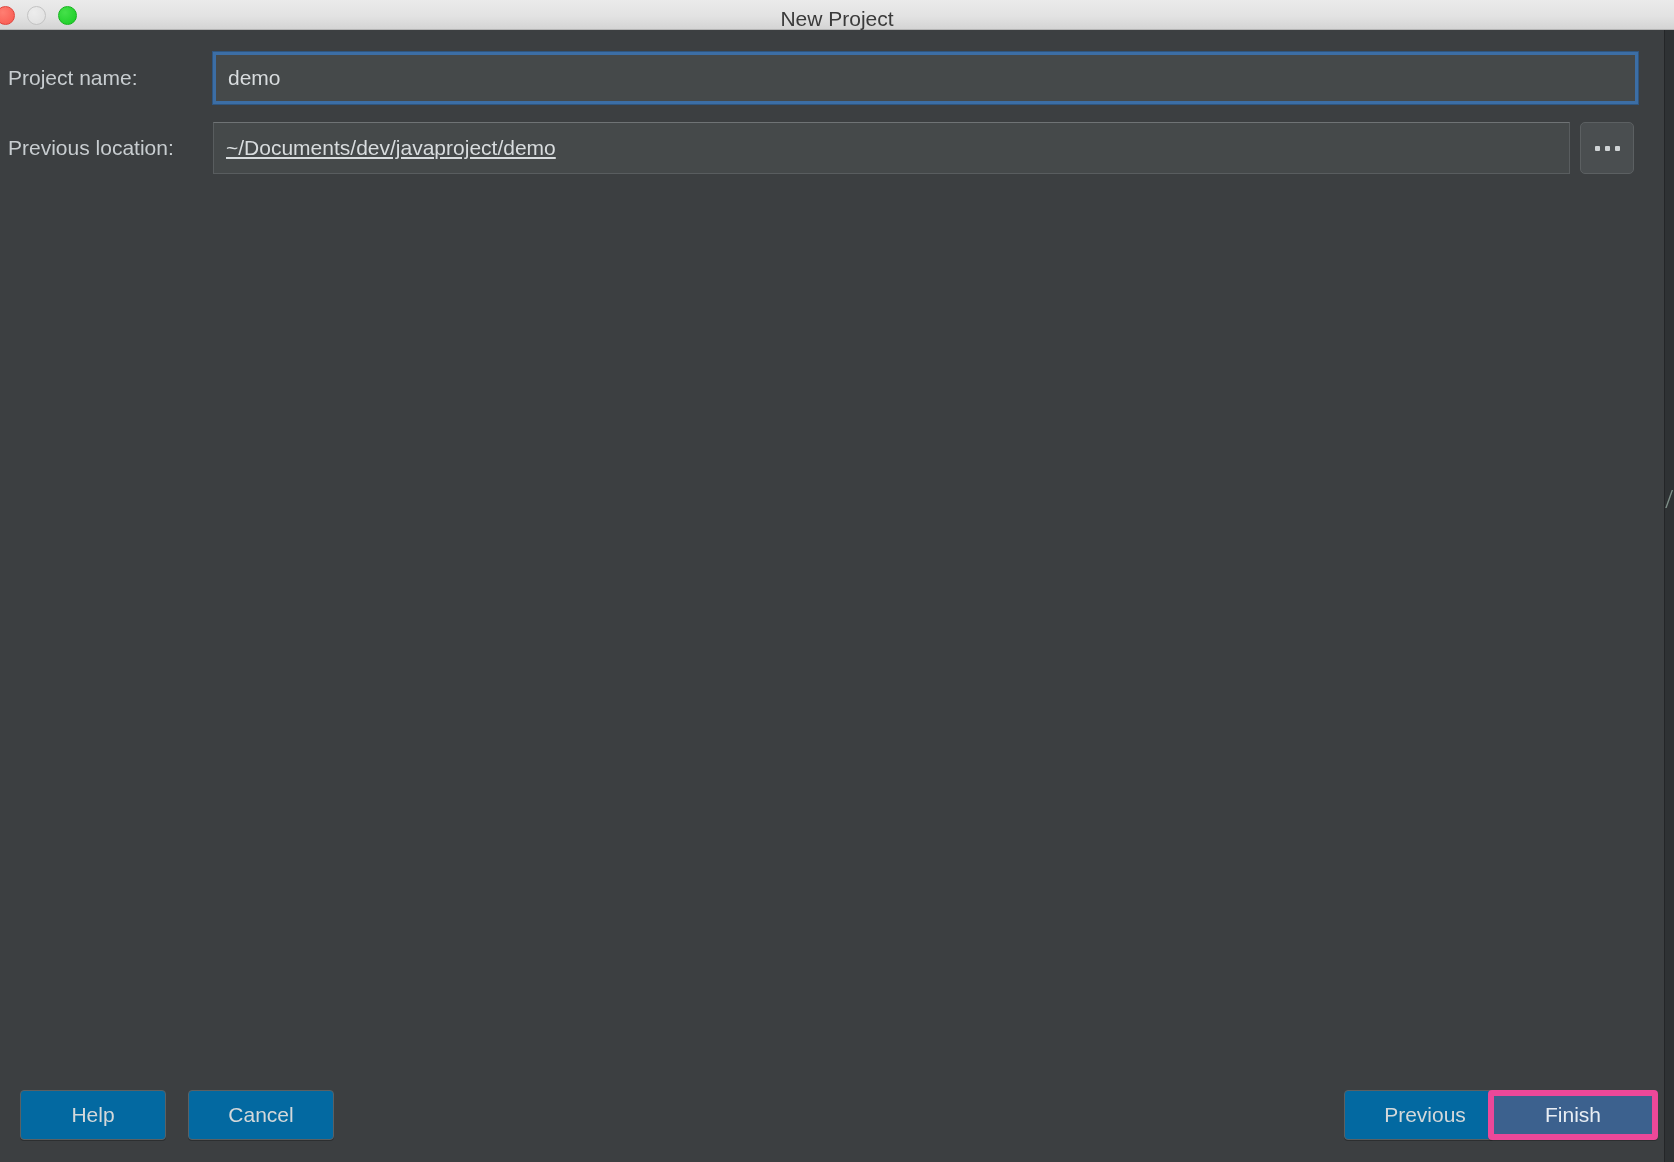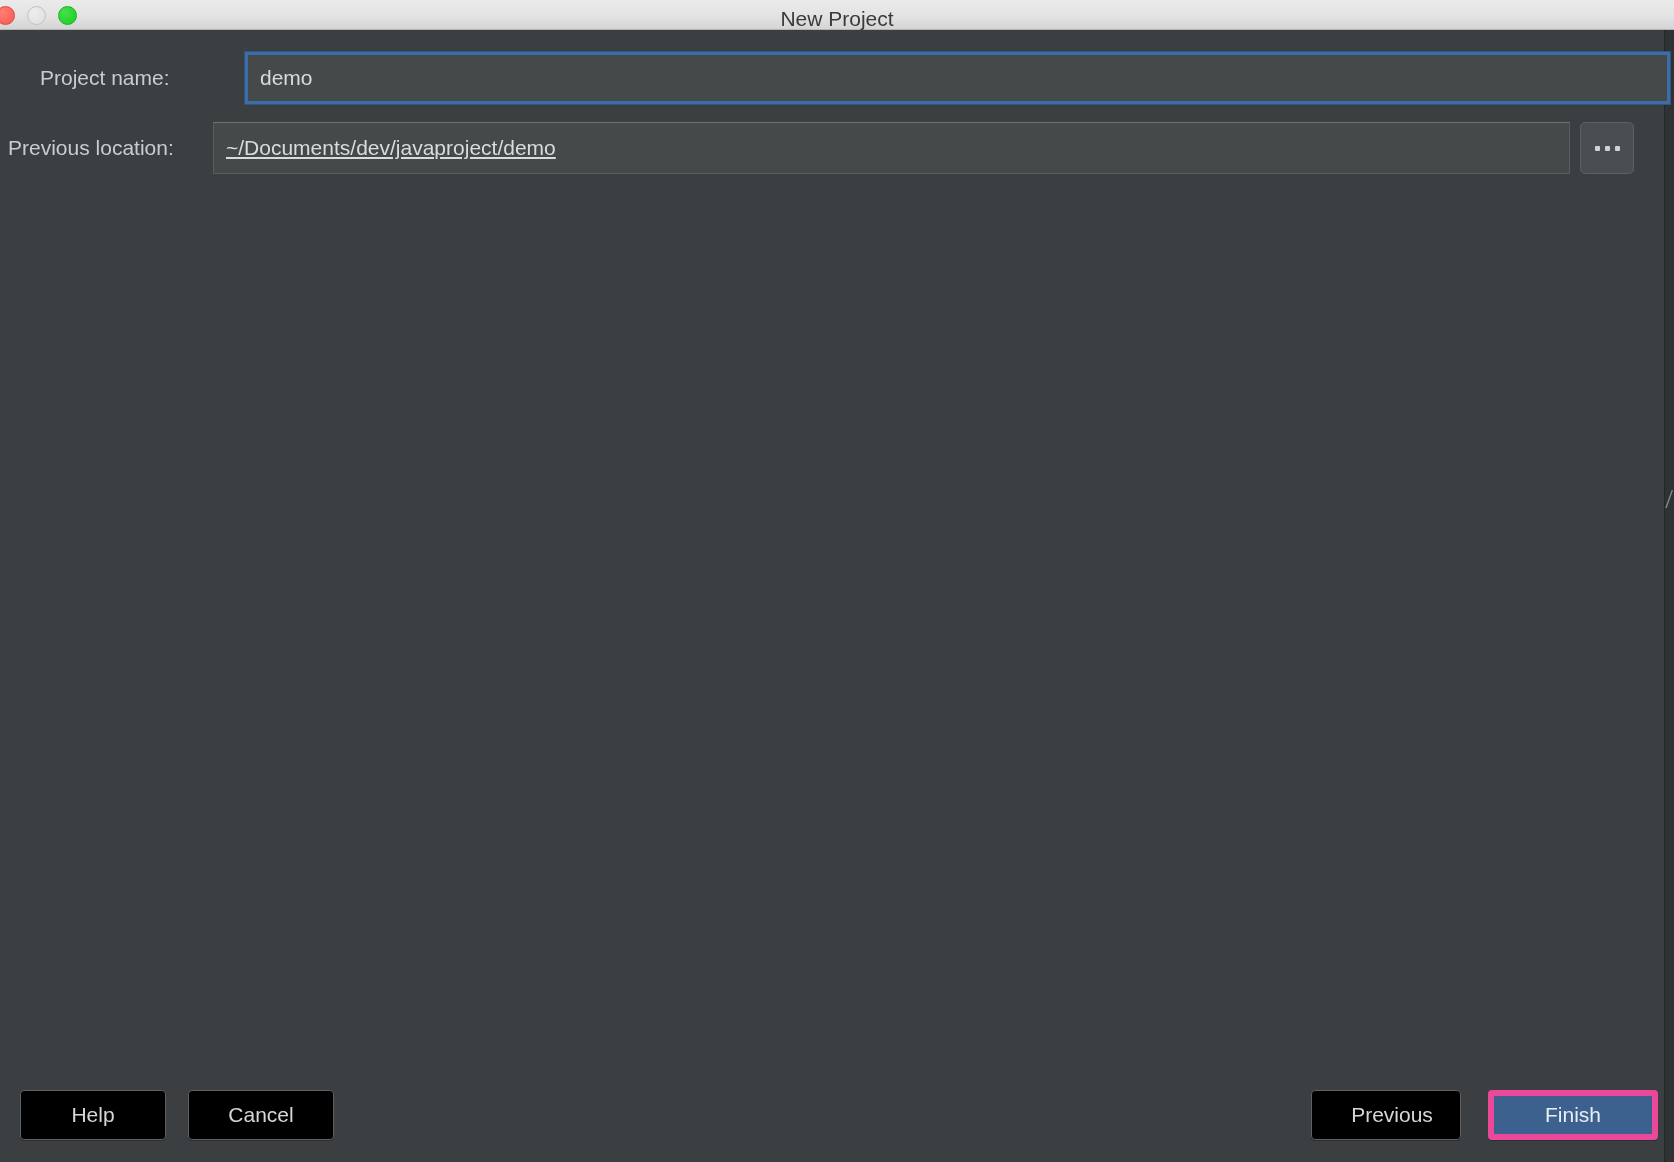--- a/index.html
+++ b/index.html
@@ -71,21 +71,21 @@
     width: 1674px;
   }
 
   .row {
     position: absolute;
     left: 0;
     display: flex;
     align-items: center;
   }
 
-  .row-name     { top: 22px;  height: 52px; margin-left: 32px; }
+  .row-name     { top: 22px;  height: 52px; }
   .row-location { top: 92px;  height: 52px; }
 
   .field-label {
     width: 213px;
     padding-right: 14px;
     text-align: left;
     padding-left: 8px;
     font-size: 21px;
     color: #c8cdd0;
     white-space: nowrap;
@@ -204,36 +204,36 @@
     left: 0;
     top: 1090px;
     width: 1674px;
     height: 52px;
   }
 
   .btn {
     position: absolute;
     top: 0;
     height: 50px;
-    background: #000000;
+    background: #0369a1;
     border: 1px solid #5c6062;
     border-radius: 4px;
     color: #d4d8da;
     font-size: 21px;
     font-family: "Liberation Sans", sans-serif;
     display: flex;
     align-items: center;
     justify-content: center;
     cursor: default;
     box-shadow: 0 1px 0 rgba(0,0,0,0.25);
   }
 
   .btn-help     { left: 20px;   width: 146px; }
   .btn-cancel   { left: 188px;  width: 146px; }
-  .btn-previous { left: 1311px; width: 150px; padding-left: 12px; }
+  .btn-previous { left: 1344px; width: 150px; padding-left: 12px; }
   .btn-finish   {
     left: 1488px;
     width: 170px;
     background: #3c618e;
     border: 6px solid #ec4899;
     color: #e9eef4;
   }
 </style>
 </head>
 <body>

